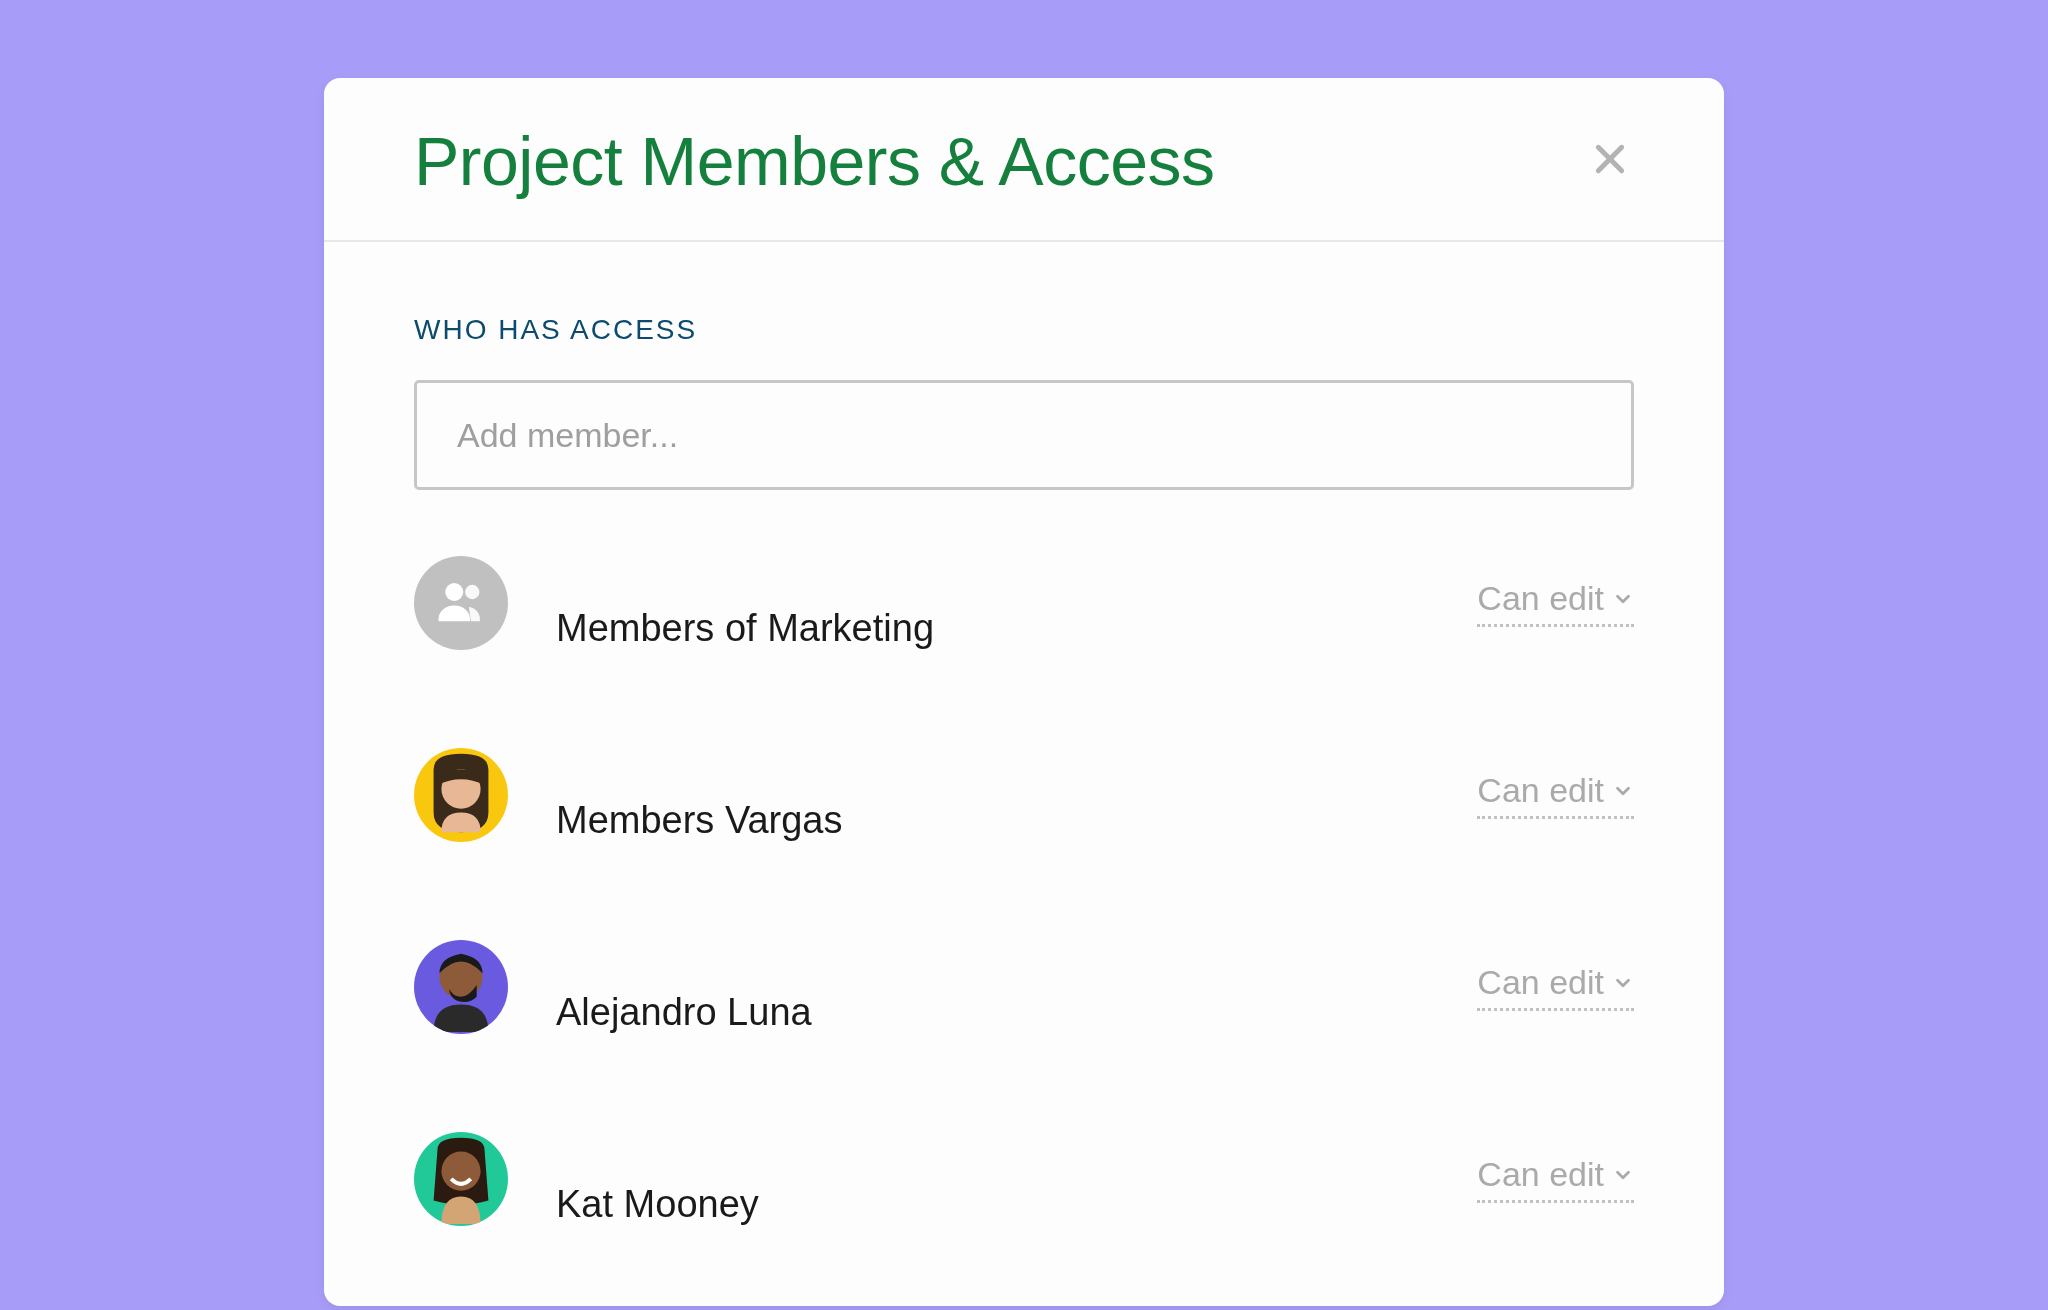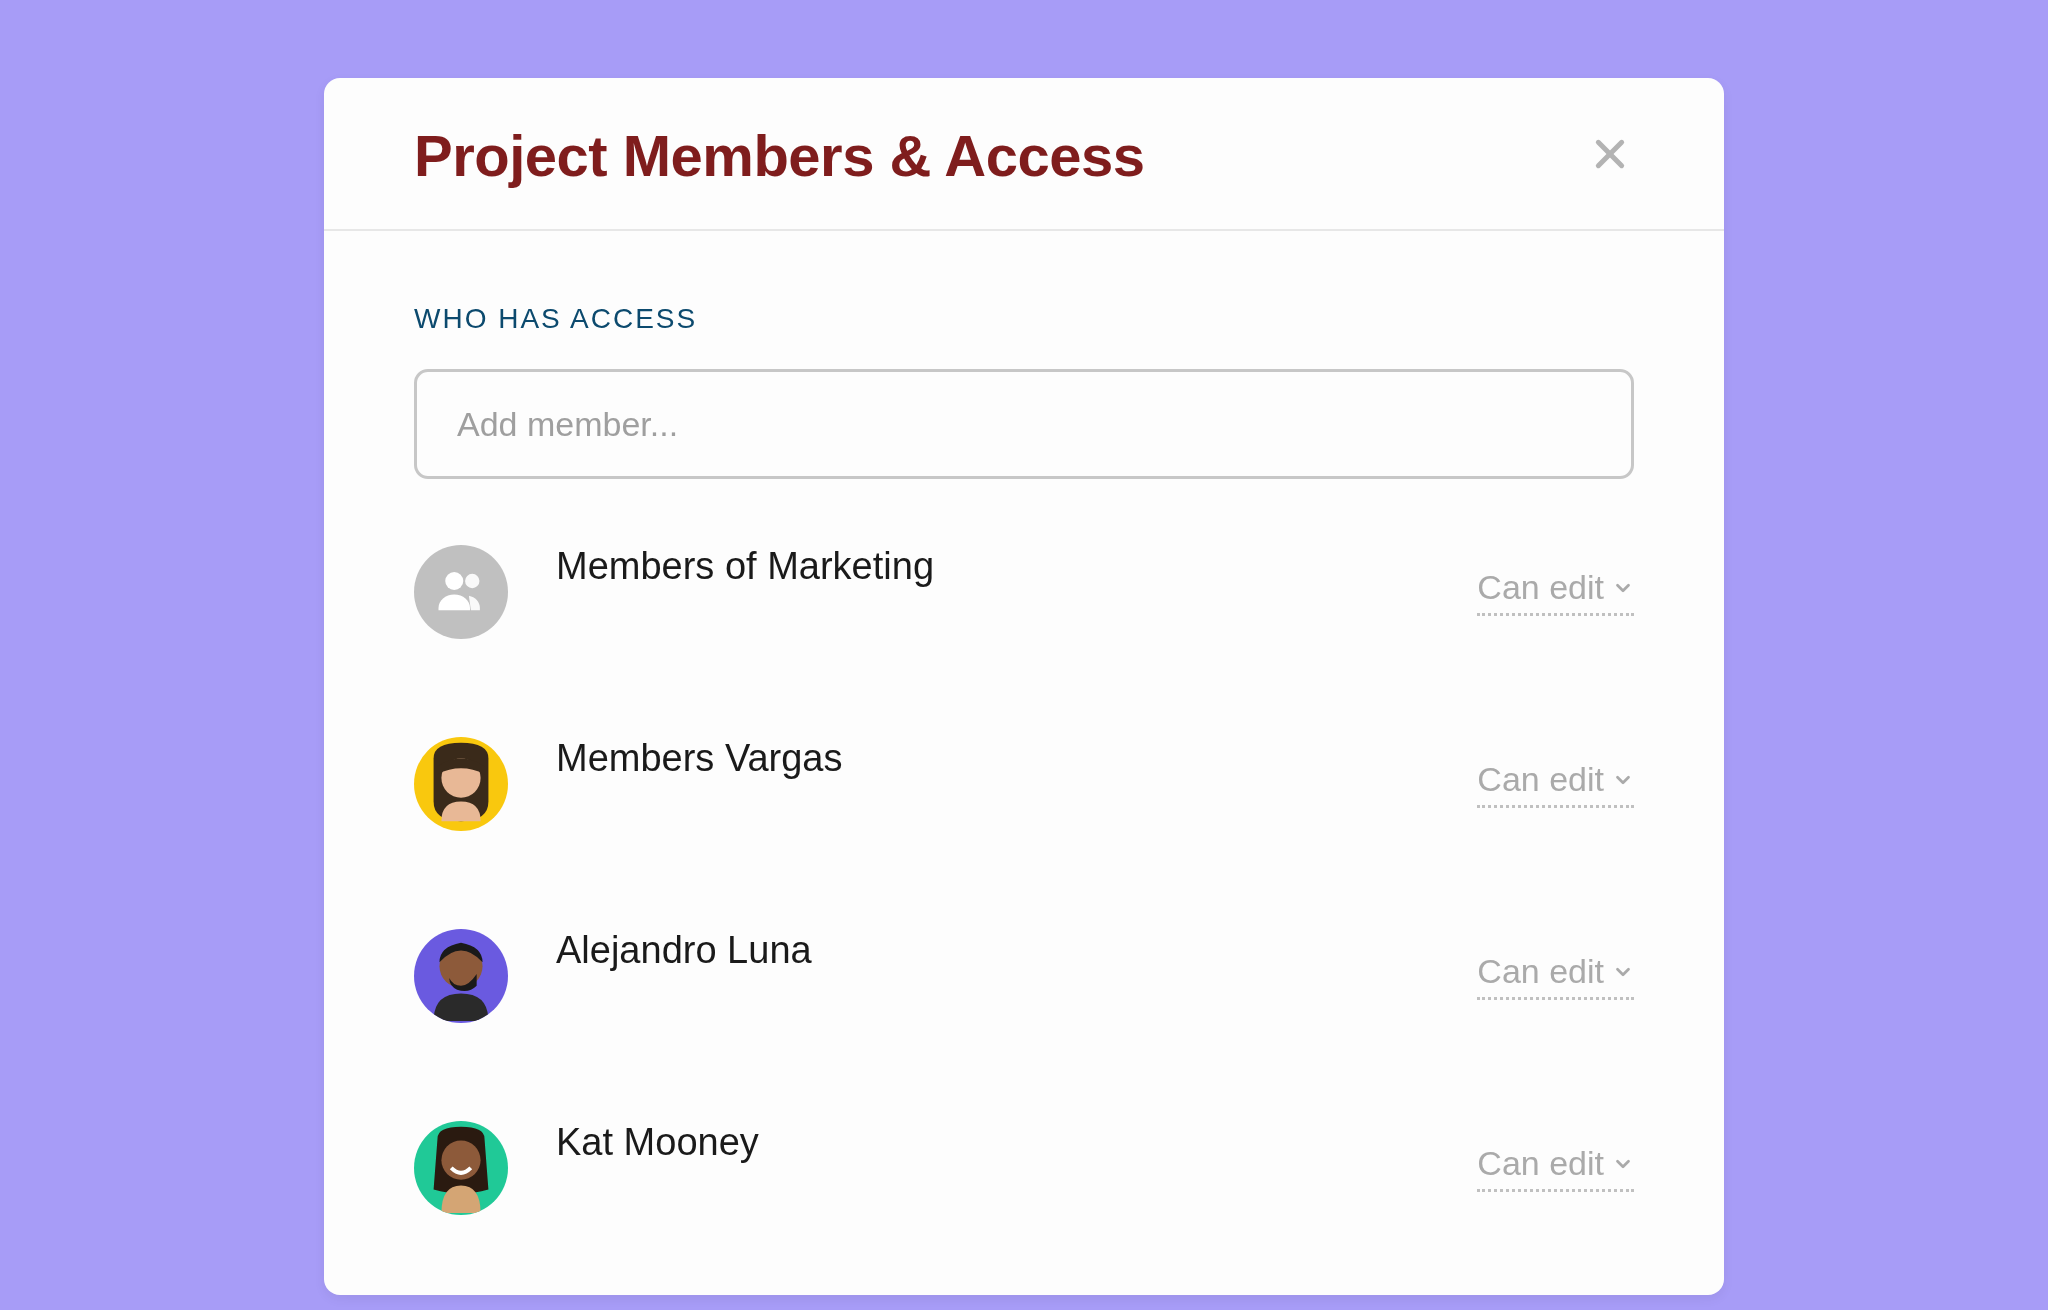--- a/index.html
+++ b/index.html
@@ -22,23 +22,23 @@
     overflow: hidden;
   }
   .modal-header {
     display: flex;
     align-items: center;
     justify-content: space-between;
     padding: 44px 90px 40px 90px;
     border-bottom: 2px solid #e7e7e7;
   }
   .modal-title {
-    font-size: 58px;
-    font-weight: 700;
-    color: #7f1d1d;
+    font-size: 68px;
+    font-weight: 400;
+    color: #15803d;
     letter-spacing: -0.5px;
   }
   .close-btn {
     width: 48px;
     height: 48px;
     display: flex;
     align-items: center;
     justify-content: center;
     cursor: pointer;
     color: #b3b3b3;
@@ -52,21 +52,21 @@
     font-weight: 500;
     letter-spacing: 2px;
     color: #0c4a6e;
     text-transform: uppercase;
     margin-bottom: 34px;
   }
   .add-input {
     width: 100%;
     height: 110px;
     border: 3px solid #c7c7c7;
-    border-radius: 14px;
+    border-radius: 5px;
     font-size: 34px;
     padding: 0 40px;
     color: #333;
     outline: none;
     background: #fdfdfd;
   }
   .add-input::placeholder {
     color: #9f9f9f;
   }
   .member-list {
@@ -74,21 +74,21 @@
   }
   .member-row {
     display: flex;
     align-items: center;
     justify-content: space-between;
     margin-bottom: 98px;
   }
   .member-row:last-child { margin-bottom: 20px; }
   .member-left {
     display: flex;
-    align-items: flex-start;
+    align-items: flex-end;
     gap: 48px;
   }
   .avatar {
     width: 94px;
     height: 94px;
     border-radius: 50%;
     display: flex;
     align-items: center;
     justify-content: center;
     flex-shrink: 0;

